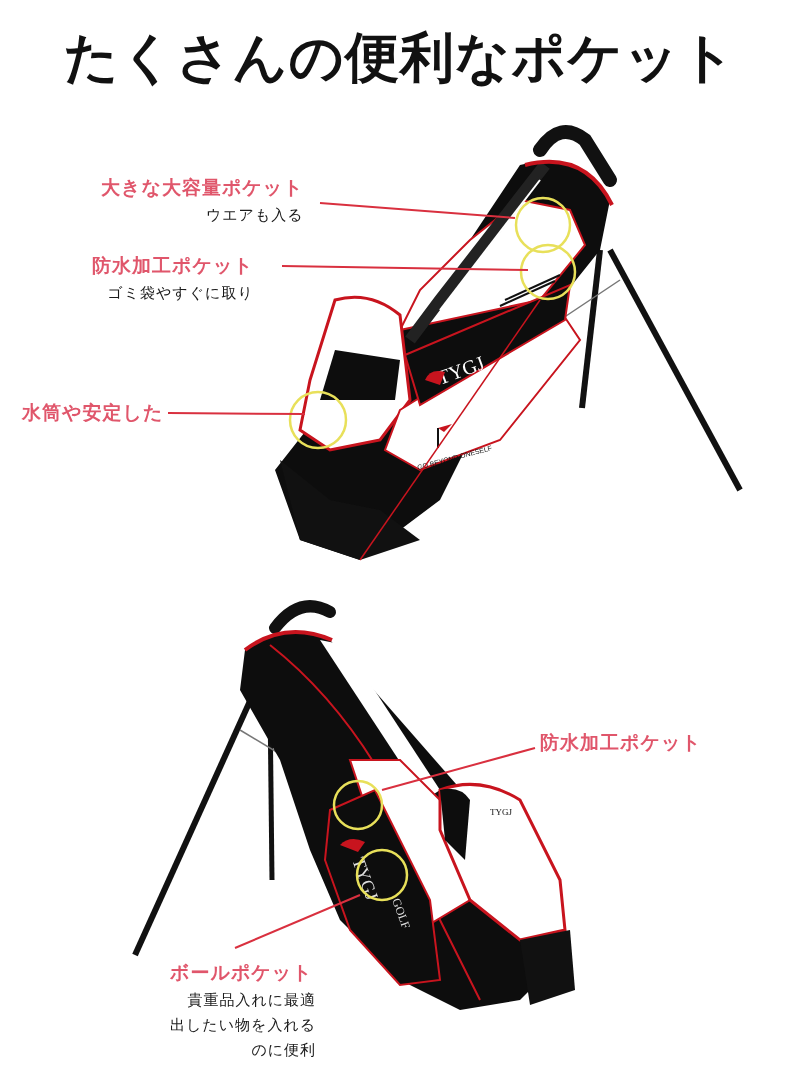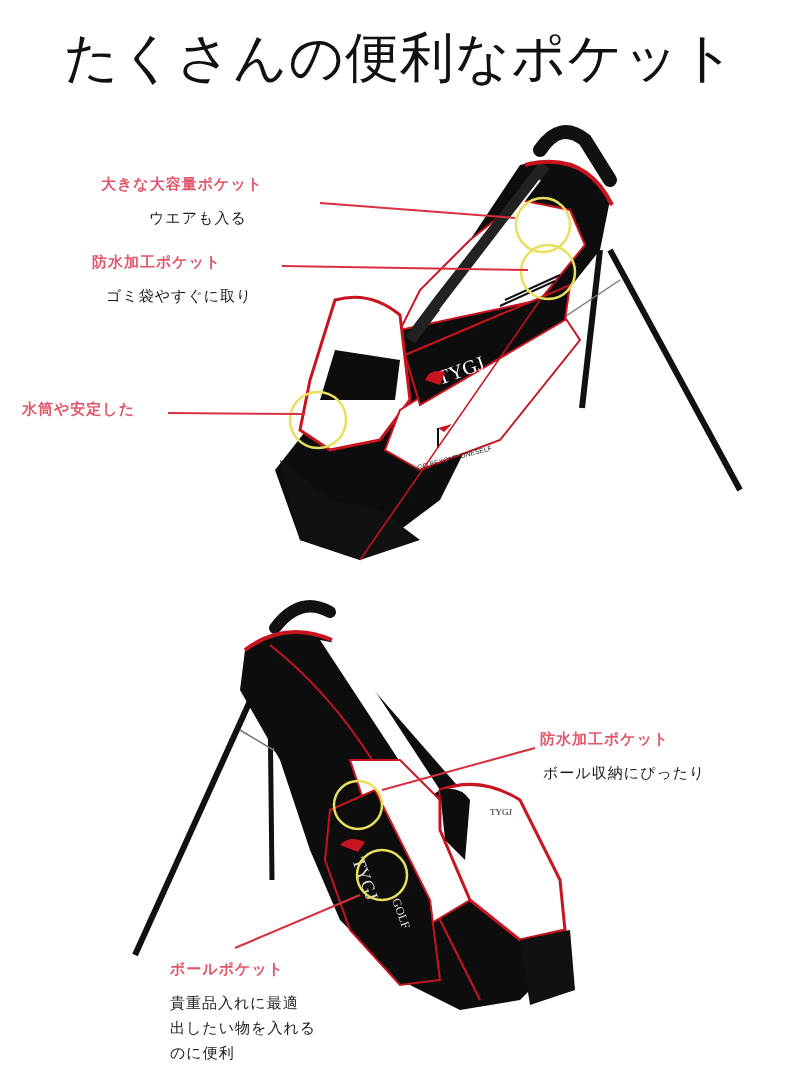--- a/index.html
+++ b/index.html
@@ -1,31 +1,31 @@
 <!DOCTYPE html>
 <html><head>
   <meta charset="utf-8">
   <style>
     * { margin: 0; padding: 0; box-sizing: border-box; }
     html, body { width: 800px; height: 1077px; background: #ffffff; overflow: hidden; }
     body { position: relative; font-family: "DejaVu Sans", "Liberation Sans", sans-serif; }
     .title {
       position: absolute; left: 0; top: 22px; width: 800px; text-align: center;
-      font-size: 54px; font-weight: normal; color: #111111; letter-spacing: 1px;
+      font-size: 54px; font-weight: bold; color: #111111; letter-spacing: 1px;
       font-family: "DejaVu Sans", sans-serif;
     }
     .art { position: absolute; left: 0; top: 0; width: 800px; height: 1077px; }
     .callout { position: absolute; }
     .callout .head {
-      color: #e0566b; font-size: 15px; font-weight: bold; white-space: nowrap;
+      color: #e0566b; font-size: 19px; font-weight: bold; white-space: nowrap;
       font-family: "DejaVu Sans", sans-serif; letter-spacing: 1px;
     }
     .callout .desc {
-      color: #1a1a1a; font-size: 15px; line-height: 25px; margin-top: 12px;
-      white-space: pre-line; font-family: "DejaVu Sans", sans-serif; letter-spacing: 1px;
+      color: #1a1a1a; font-size: 15px; line-height: 25px; margin-top: 2px;
+      white-space: pre-line; font-family: "DejaVu Sans", sans-serif; letter-spacing: 1px; text-align: right;
     }
   </style>
 </head>
 <body>
 
 <div class="title">たくさんの便利なポケット</div>
 
 <svg class="art" viewBox="0 0 800 1077">
 
   <g>
@@ -121,21 +121,20 @@
   <div class="head">防水加工ポケット</div>
   <div class="desc" style="margin-left:14px;">ゴミ袋やすぐに取り</div>
 </div>
 
 <div class="callout" style="left:22px; top:400px;">
   <div class="head">水筒や安定した</div>
 </div>
 
 <div class="callout" style="left:540px; top:730px;">
   <div class="head">防水加工ポケット</div>
-  <div class="desc" style="margin-left:3px;">ボール収納にぴったり</div>
 </div>
 
 <div class="callout" style="left:170px; top:960px;">
   <div class="head">ボールポケット</div>
   <div class="desc">貴重品入れに最適
 出したい物を入れる
 のに便利</div>
 </div>
 
 </body></html>

